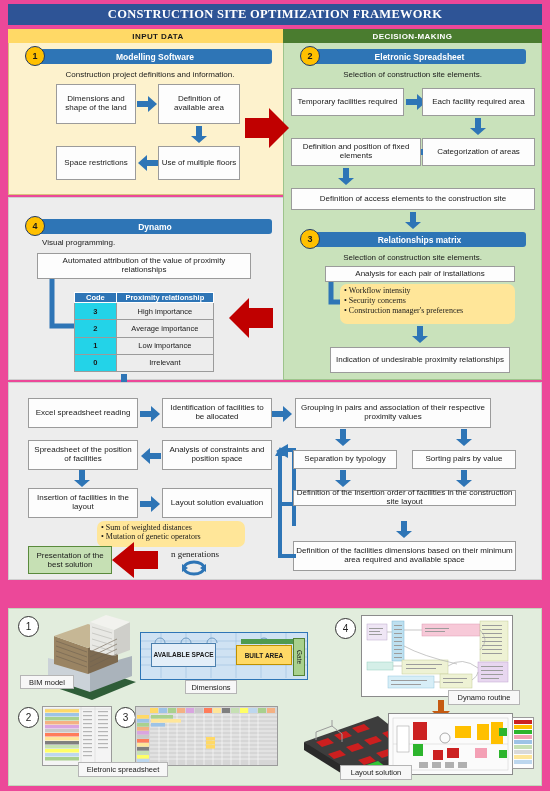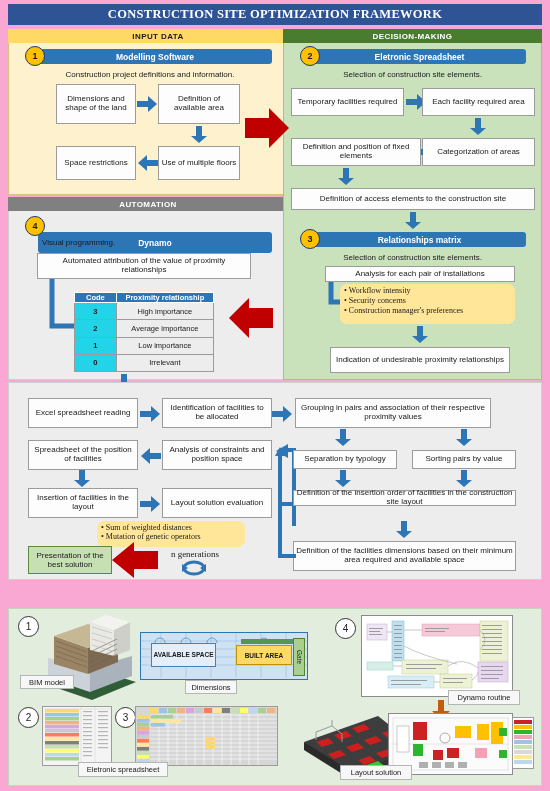--- a/index.html
+++ b/index.html
@@ -1,17 +1,17 @@
 <!DOCTYPE html>
 <html><head>
 <meta charset="utf-8">
 <style>
   html,body{margin:0;padding:0;background:#ffffff;}
   body{width:550px;height:791px;font-family:"Liberation Sans",sans-serif;}
-  #frame{position:relative;width:550px;height:791px;background:#f9a8d4;overflow:hidden;}
+  #frame{position:relative;width:550px;height:791px;background:#ec4899;overflow:hidden;}
 
   
   .abs{position:absolute;box-sizing:border-box;}
   .ctr{display:flex;align-items:center;justify-content:center;text-align:center;}
   .bar-main{background:#2e5496;color:#fff;font-weight:bold;font-size:12.5px;letter-spacing:.3px;
             font-family:"Liberation Serif",serif;}
   .bar-outputs{background:#3f5571;color:#fff;font-weight:bold;font-size:12.5px;letter-spacing:.4px;
                font-family:"Liberation Serif",serif;margin-top:33px;}
   .bar-input{background:#ffd966;color:#1a1a1a;font-weight:bold;font-size:8px;letter-spacing:.4px;padding-left:20px;}
   .bar-decision{background:#4a7c2f;color:#fff;font-weight:bold;font-size:8px;letter-spacing:.4px;}
@@ -97,25 +97,22 @@
     <span>Use of multiple floors</span>
   </div>
   <div class="abs box ctr" style="left:56px;top:146px;width:80px;height:34px;">
     <span>Space restrictions</span>
   </div>
   <svg class="ar" style="left:137px;top:155px;" width="21" height="16">
     <path d="M21 5 H10 V0 L1 8 L10 16 V11 H21 Z" fill="#2e75b6"></path>
   </svg>
 
   <div class="abs panel-automation" style="left:8px;top:197px;width:280px;height:183px;"></div>
-  <div class="abs bar-automation ctr" style="left:8px;top:197px;width:280px;height:14px;">
-    <span>AUTOMATION</span>
-  </div>
-
-  <div class="abs sec-head ctr" style="left:38px;top:232px;width:234px;height:21px;">
+
+  <div class="abs sec-head ctr" style="left:38px;top:219px;width:234px;height:15px;">
     <span>Dynamo</span>
   </div>
   <div class="abs sec-num ctr" style="left:25px;top:216px;width:20px;height:20px;">
     <span>4</span>
   </div>
   <div class="abs caption" style="left:42px;top:238px;width:240px;height:11px;">
     <span>Visual programming.</span>
   </div>
 
   <div class="abs box ctr" style="left:37px;top:253px;width:214px;height:26px;">

